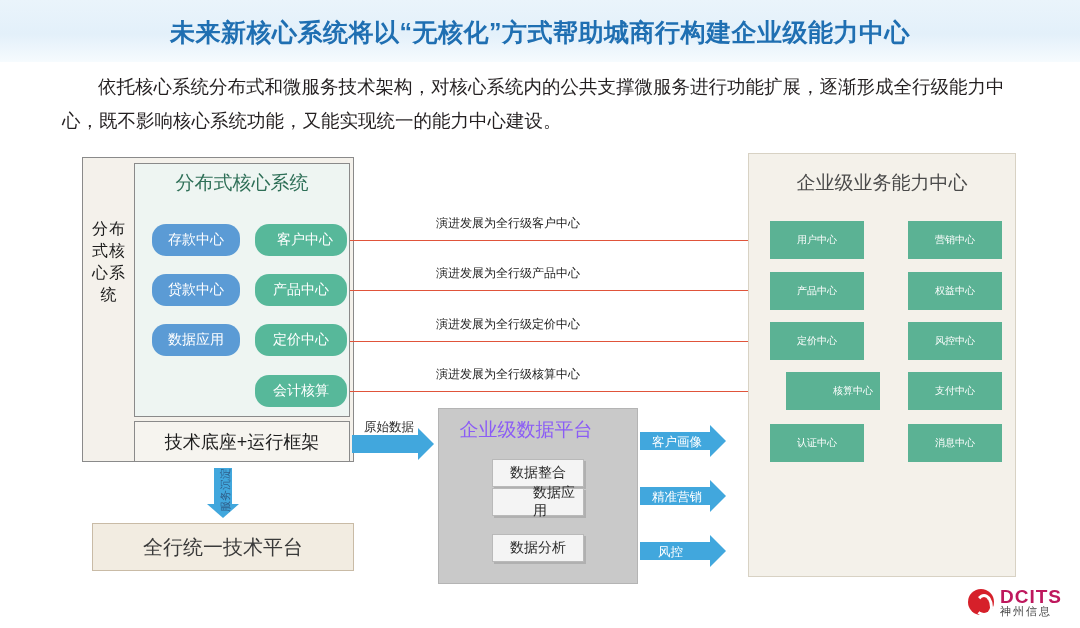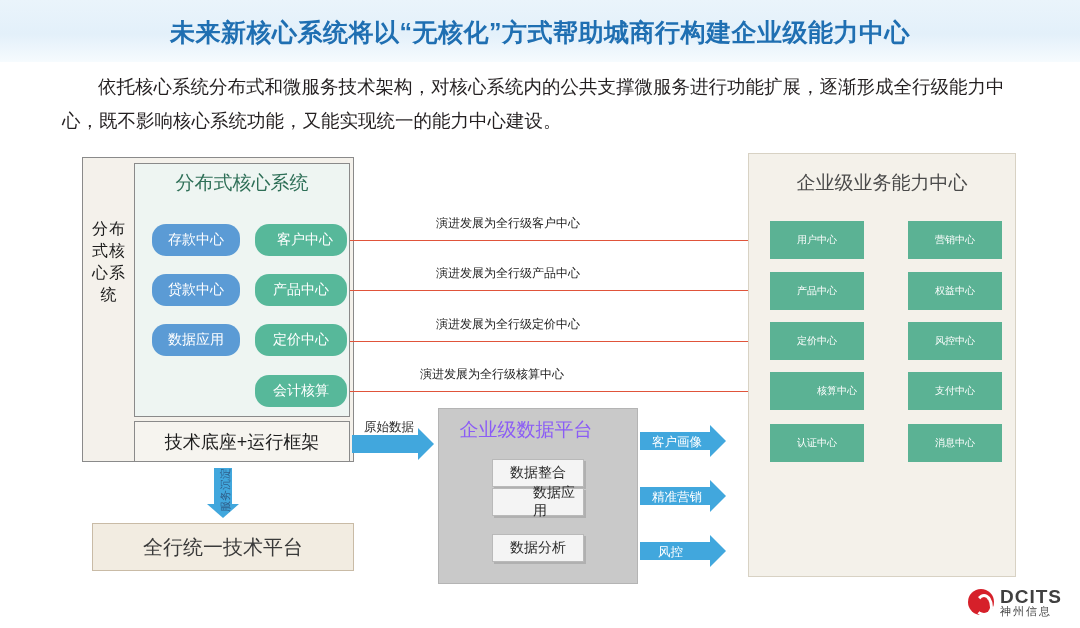--- a/index.html
+++ b/index.html
@@ -148,21 +148,21 @@
     width:26px; height:26px; border-radius:50%;
     background:#d6202a; position:relative;
   }
   .logo-mark:after{
     content:""; position:absolute; left:7px; top:5px;
     width:12px; height:16px; border:3px solid #fff;
     border-radius:50% 50% 50% 50%/60% 60% 40% 40%;
     border-left-color:transparent;
   }
   .logo-text{ line-height:1.05; }
-  .logo-en{ font-size:19px; font-weight:bold; color:#404040; letter-spacing:1px; }
+  .logo-en{ font-size:19px; font-weight:bold; color:#be185d; letter-spacing:1px; }
   .logo-cn{ font-size:11px; color:#444; letter-spacing:2px; }
 </style>
 </head>
 <body>
 
 <div class="header-band"></div>
 <div class="header-title">未来新核心系统将以“无核化”方式帮助城商行构建企业级能力中心</div>
 
 <div class="intro">依托核心系统分布式和微服务技术架构，对核心系统内的公共支撑微服务进行功能扩展，逐渐形成全行级能力中心，既不影响核心系统功能，又能实现统一的能力中心建设。</div>
 
@@ -197,32 +197,32 @@
 <div class="evo-line" style="left:350px; top:290px; width:404px;"></div>
 <div class="evo-head" style="left:752px; top:285px;"></div>
 <div class="evo-label" style="left:436px; top:265px;">演进发展为全行级产品中心</div>
 
 <div class="evo-line" style="left:350px; top:341px; width:404px;"></div>
 <div class="evo-head" style="left:752px; top:336px;"></div>
 <div class="evo-label" style="left:436px; top:316px;">演进发展为全行级定价中心</div>
 
 <div class="evo-line" style="left:350px; top:391px; width:404px;"></div>
 <div class="evo-head" style="left:752px; top:386px;"></div>
-<div class="evo-label" style="left:420px; top:366px;">演进发展为全行级核算中心</div>
+<div class="evo-label" style="left:436px; top:366px;">演进发展为全行级核算中心</div>
 
 <div class="box ent-panel"></div>
 <div class="ent-title">企业级业务能力中心</div>
 
 <div class="ent-pill" style="left:770px; top:221px;">用户中心</div>
 <div class="ent-pill" style="left:908px; top:221px;">营销中心</div>
 <div class="ent-pill" style="left:770px; top:272px;">产品中心</div>
 <div class="ent-pill" style="left:908px; top:272px;">权益中心</div>
 <div class="ent-pill" style="left:770px; top:322px;">定价中心</div>
 <div class="ent-pill" style="left:908px; top:322px;">风控中心</div>
-<div class="ent-pill" style="left:770px; top:372px;padding-left:40px;">核算中心</div>
+<div class="ent-pill" style="left:786px; top:372px;padding-left:40px;">核算中心</div>
 <div class="ent-pill" style="left:908px; top:372px;">支付中心</div>
 <div class="ent-pill" style="left:770px; top:424px;">认证中心</div>
 <div class="ent-pill" style="left:908px; top:424px;">消息中心</div>
 
 <div class="box data-platform"></div>
 <div class="dp-title">企业级数据平台</div>
 <div class="dp-item" style="top:459px;">数据整合</div>
 <div class="dp-item" style="top:488px;padding-left:40px;">数据应用</div>
 <div class="dp-item" style="top:534px;">数据分析</div>
 

